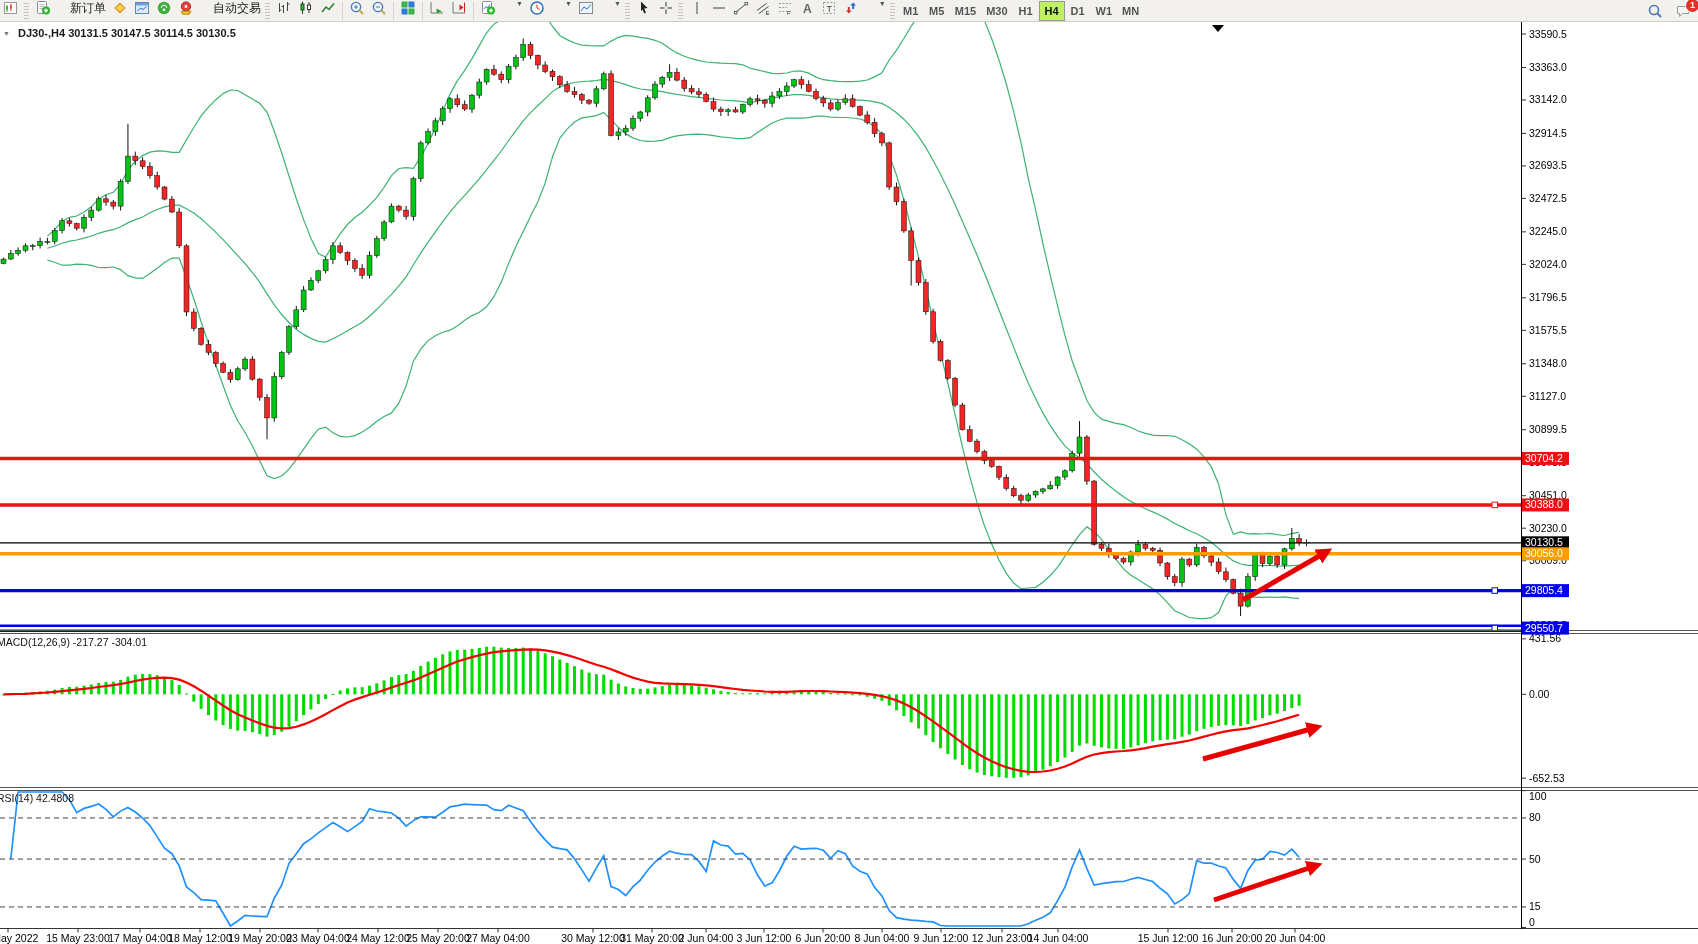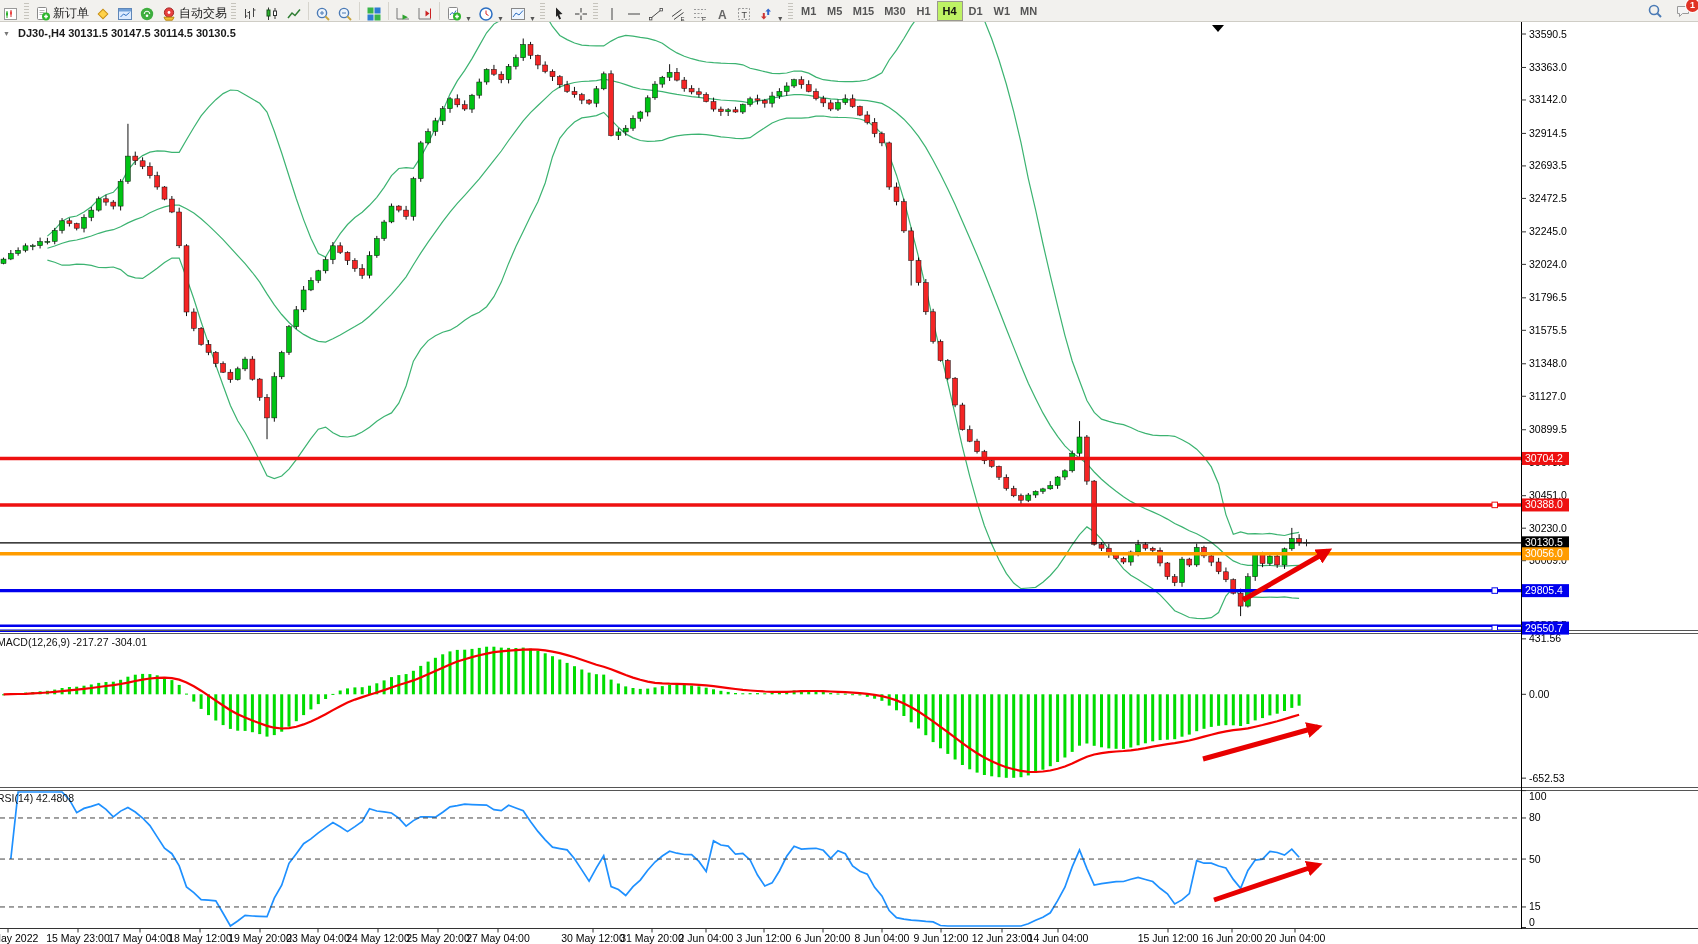--- a/index.html
+++ b/index.html
@@ -1,19 +1,19 @@
 <!DOCTYPE html>
 <html><head>
 <meta charset="utf-8">
 <style>
 *{margin:0;padding:0;box-sizing:border-box}
 html,body{width:1698px;height:944px;overflow:hidden;background:#fff;font-family:"Liberation Sans",sans-serif}
 #app{position:relative;width:1698px;height:944px;background:#fff}
 #toolbar{position:absolute;top:0;left:0;width:1698px;height:22px;background:#f2f1ee;border-bottom:1px solid #cfcdc6;display:flex;align-items:center;padding-left:1px}
-.tb{height:24px;min-width:22px;border:1px solid transparent;background:transparent;display:flex;align-items:flex-end;justify-content:center;gap:2px;padding:0 2px;font:12px "Liberation Sans",sans-serif;color:#333;cursor:default}
+.tb{height:24px;min-width:22px;border:1px solid transparent;background:transparent;display:flex;align-items:flex-start;justify-content:center;gap:19px;padding:0 2px;font:12px "Liberation Sans",sans-serif;color:#333;cursor:default}
 .tb svg{display:block}
 .tb .lbl{white-space:nowrap;font-size:12px;color:#222}
 .car{font-size:7px;color:#555;margin-left:1px}
 .grip{width:5px;height:16px;margin:0 3px 0 1px;background:repeating-linear-gradient(180deg,#c6c4bd 0 1px,rgba(0,0,0,0) 1px 3px)}
 .sep{width:1px;height:18px;background:#d6d4cd;margin:0 3px}
 .tf{height:20px;min-width:26px;border:1px solid transparent;background:transparent;font:bold 11px "Liberation Sans",sans-serif;color:#555;padding:0 4px}
 .tf.on{background:#bef264;border:1px solid #9a9890;color:#111}
 #right-icons{position:absolute;right:4px;top:0;height:22px;display:flex;align-items:center;gap:6px}
 .rbtn{position:relative;width:22px;height:20px;display:flex;align-items:center;justify-content:center;border:none;background:transparent}
 .badge{position:absolute;top:-2px;right:-5px;width:13px;height:13px;border-radius:50%;background:#e03224;color:#fff;font:bold 9px/13px "Liberation Sans",sans-serif;text-align:center;box-shadow:0 0 0 1px #fff}

